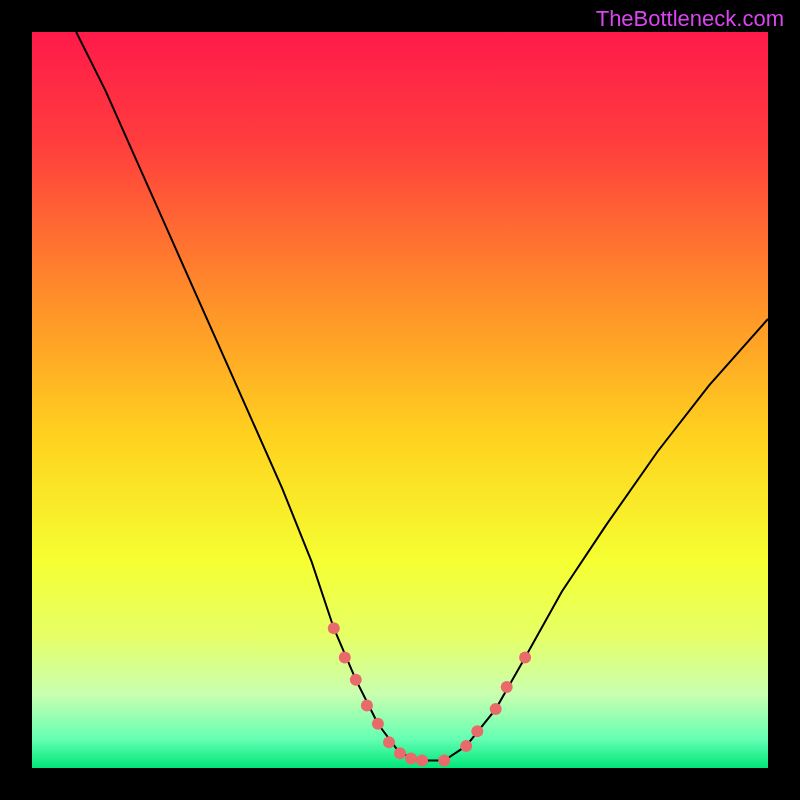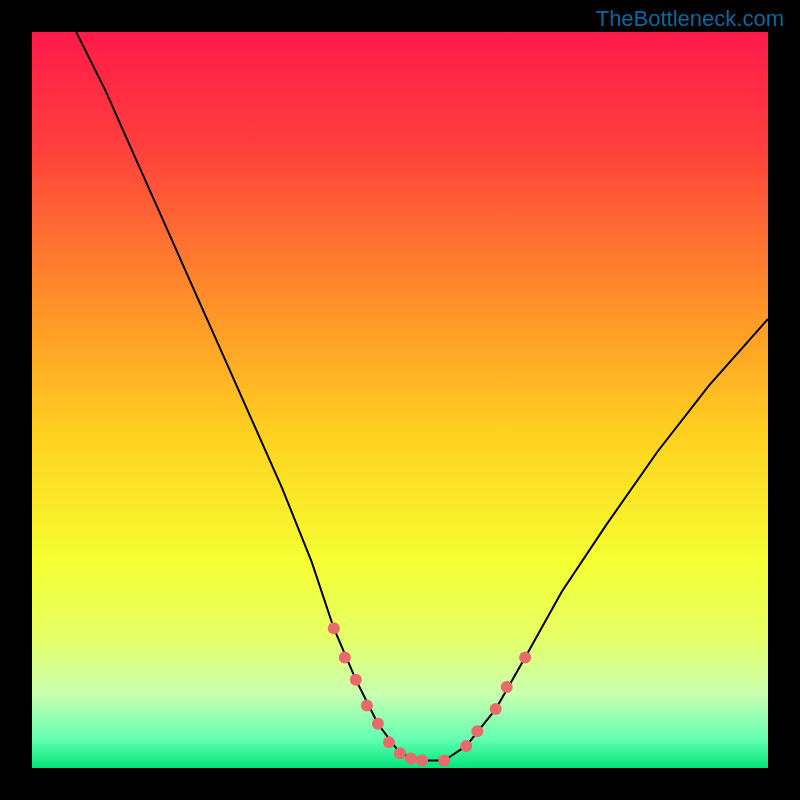--- a/index.html
+++ b/index.html
@@ -8,21 +8,21 @@
     width: 800px;
     height: 800px;
     background: #000;
     position: relative;
     font-family: Arial, sans-serif;
   }
   .watermark {
     position: absolute;
     top: 6px;
     right: 16px;
-    color: #0369a1;
+    color: #d946ef;
     font-size: 22px;
     font-weight: 400;
     z-index: 10;
   }
   .plot-area {
     position: absolute;
     left: 32px;
     top: 32px;
     width: 736px;
     height: 736px;

